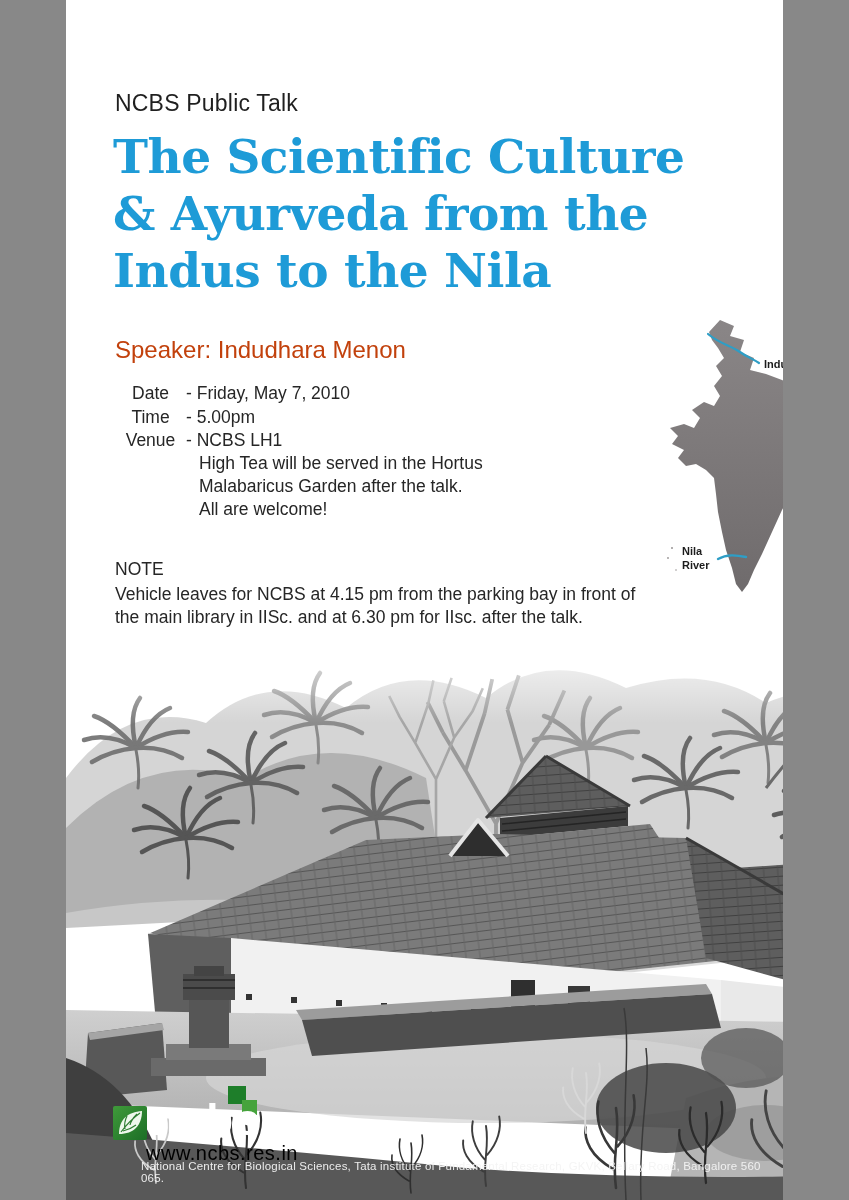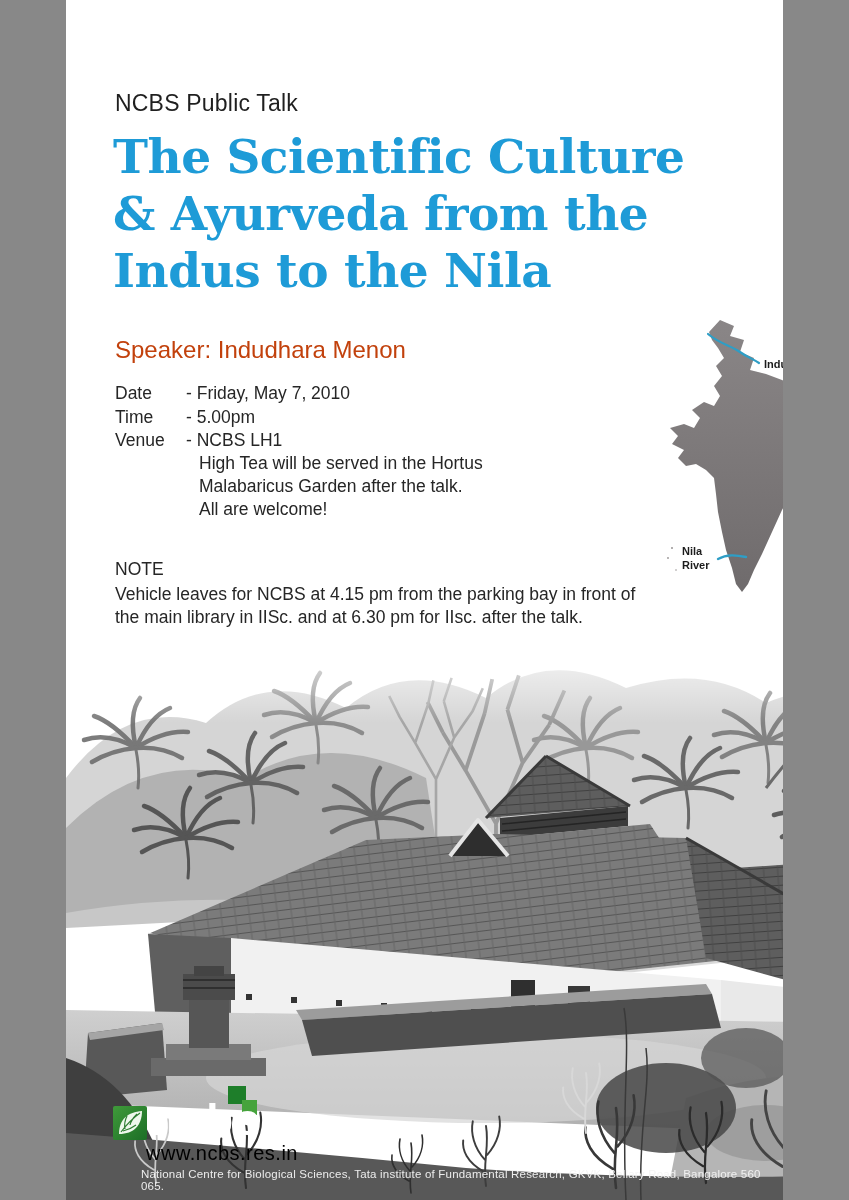--- a/index.html
+++ b/index.html
@@ -8,34 +8,34 @@
     background:#ffffff;overflow:hidden;
     font-family:"Liberation Sans",sans-serif;color:#262626;
   }
   .abs{position:absolute;}
   .kicker{left:49px;top:90px;font-size:23px;letter-spacing:.2px;color:#1f1f1f;}
   .title{left:47px;top:128px;font-family:"DejaVu Serif",serif;font-weight:bold;
          font-size:47px;line-height:57px;color:#1e9bd7;letter-spacing:-.5px;}
   .speaker{left:49px;top:336px;font-size:24px;color:#c2410c;}
   .details{left:49px;top:382px;font-size:17.5px;line-height:23.5px;font-weight:500;}
   .drow{display:flex;}
-  .dlabel{width:71px;flex:none;}
+  .dlabel{width:71px;flex:none;text-align:center;}
   .venue-notes{left:133px;top:452px;font-size:17.5px;line-height:23px;}
   .vn-italic{}
   .note{left:49px;top:558px;font-size:17.5px;line-height:23px;font-weight:500;}
   .note-heading{margin-bottom:2px;}
   .map-wrap{left:588px;top:312px;width:258px;height:290px;}
   .photo-wrap{left:0;top:628px;width:849px;height:572px;}
   .logo-leaf{left:47px;top:1106px;width:34px;height:34px;}
   .sq-dark{left:162px;top:1086px;width:18px;height:18px;background:#1e7e2a;}
   .sq-light{left:176px;top:1100px;width:15px;height:15px;background:#46a33c;}
   .wordmark{left:85px;top:1098px;font-size:44px;line-height:44px;color:#ffffff;
             font-weight:bold;letter-spacing:2px;}
   .website{left:80px;top:1142px;font-size:20px;color:#000000;letter-spacing:.5px;}
-  .address{left:75px;top:1160px;font-size:11.5px;color:#f4f4f4;opacity:.95;letter-spacing:.2px;margin-top:8px;}
+  .address{left:75px;top:1160px;font-size:11.5px;color:#f4f4f4;opacity:.95;letter-spacing:.2px;}
   svg text{font-family:"Liberation Sans",sans-serif;}
 </style>
 </head>
 <body>
 
 <div class="poster">
 
   <div class="abs kicker">NCBS Public Talk</div>
 
   <div class="abs title">

